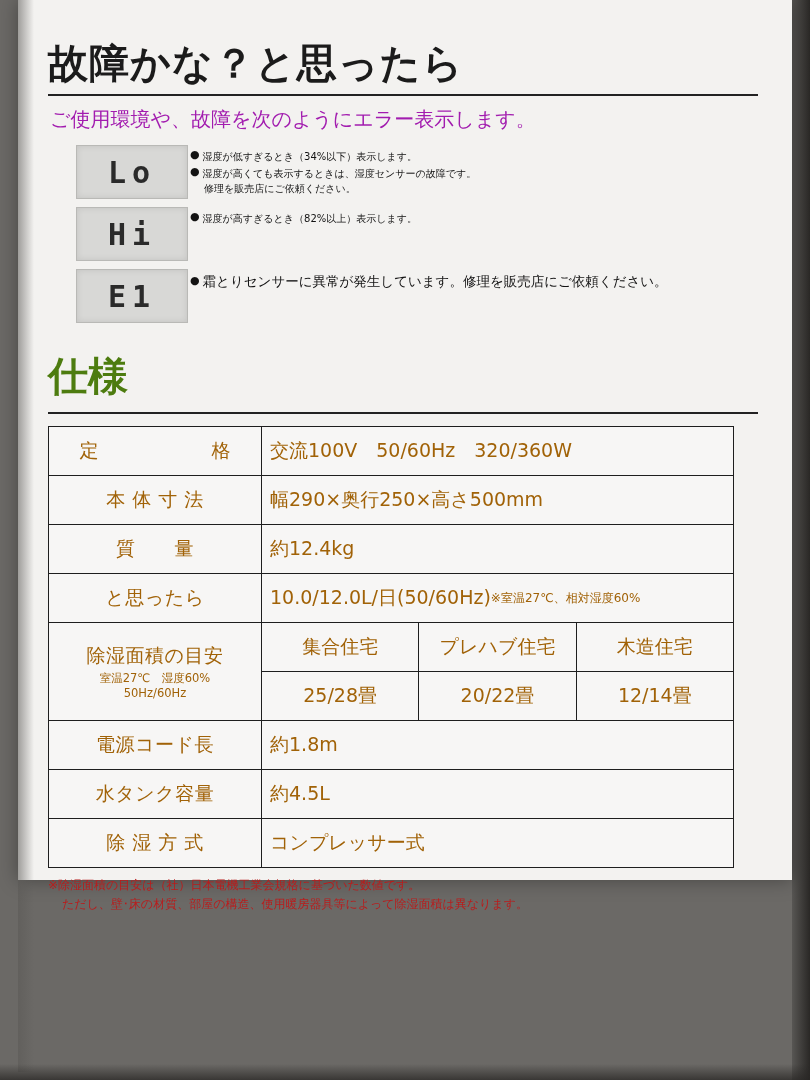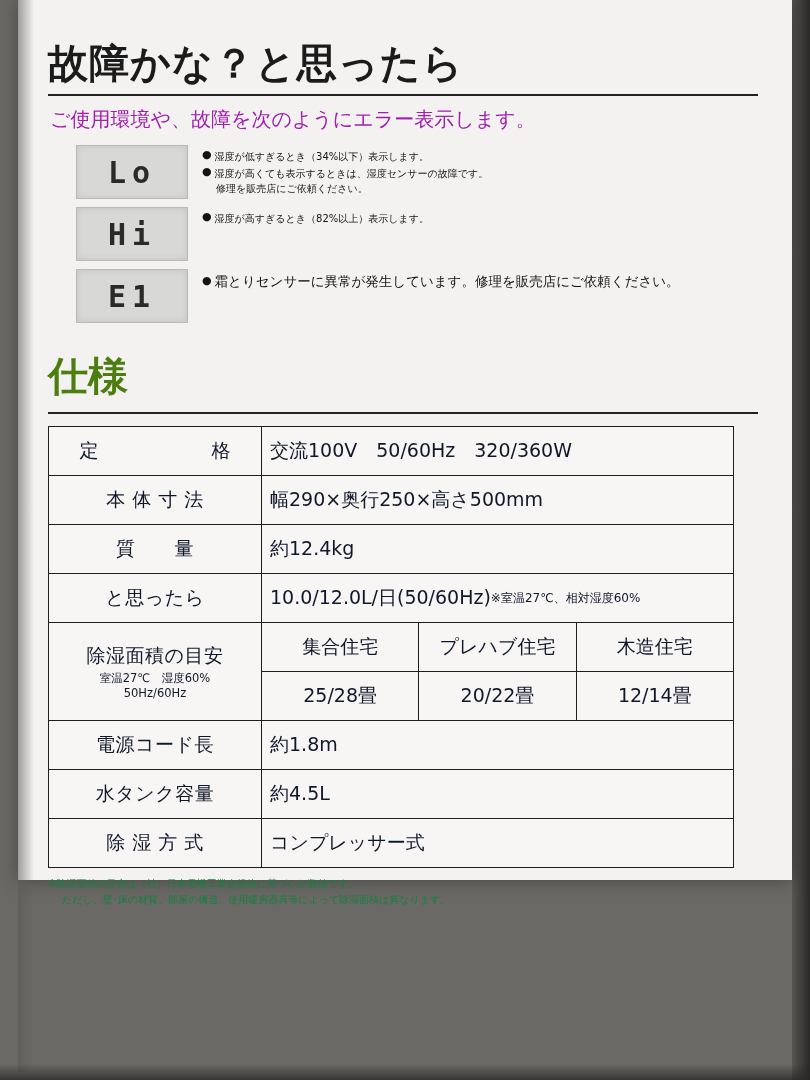--- a/index.html
+++ b/index.html
@@ -98,21 +98,21 @@
   .lcd {
     width: 110px;
     min-width: 110px;
     height: 52px;
     background: #d8d8d6;
     border: 1px solid #b9b9b6;
     display: flex;
     align-items: center;
     justify-content: center;
     margin-left: 28px;
-    margin-right: 14px;
+    margin-right: 2px;
     box-shadow: inset 0 0 6px rgba(0,0,0,0.10);
   }
   .lcd span {
     font-family: "DejaVu Sans Mono", "Liberation Mono", monospace;
     font-size: 30px;
     font-weight: bold;
     letter-spacing: 6px;
     color: #2a2a2a;
   }
   .err-text {
@@ -146,21 +146,21 @@
     width: 686px;
     margin-top: 12px;
     border-collapse: collapse;
     background: #f7f6f5;
     table-layout: fixed;
   }
   table.spec td {
     border: 1px solid #1e1e1e;
     padding: 6px 8px;
     font-size: 19px;
-    color: #0f172a;
+    color: #a16207;
     vertical-align: middle;
     height: 36px;
   }
   td.label {
     width: 196px;
     text-align: center;
     letter-spacing: 0.5px;
     font-size: 21px;
   }
   td.label.spread {
@@ -187,23 +187,23 @@
     text-align: center;
     font-size: 20px;
   }
   td.vcell {
     text-align: center;
     font-size: 20px;
   }
 
   .footnote {
     margin-top: 8px;
-    font-size: 10px;
+    font-size: 12px;
     line-height: 1.55;
-    color: #15803d;
+    color: #b91c1c;
   }
   .footnote .ind {
     display: block;
     margin-left: 14px;
   }
 </style>
 </head>
 <body>
 
 <div class="photo">

